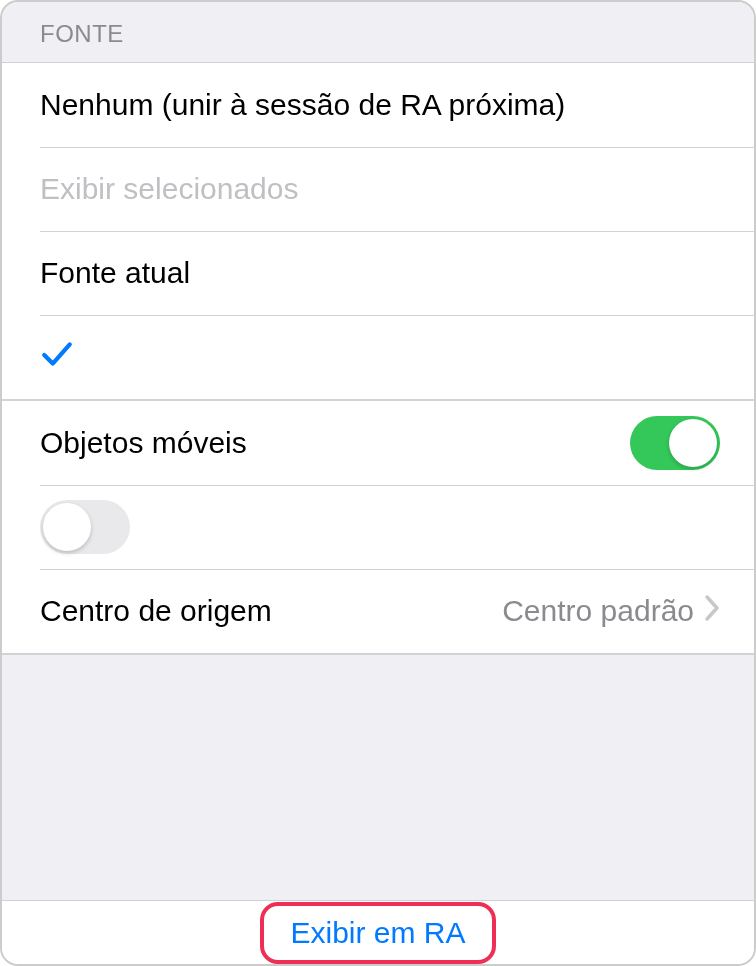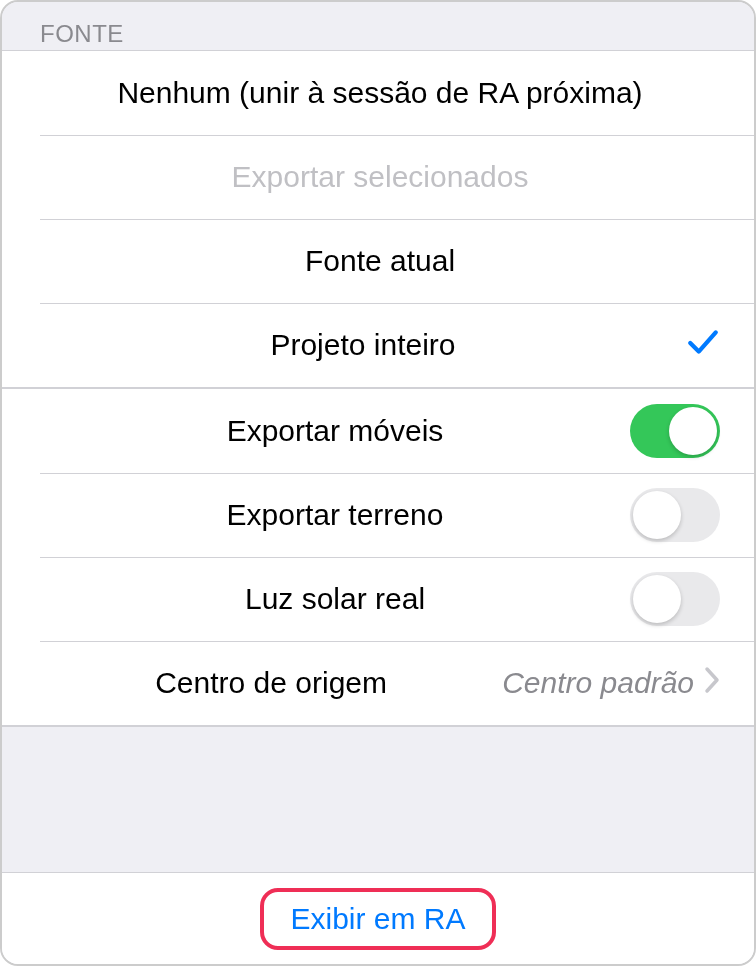--- a/index.html
+++ b/index.html
@@ -17,21 +17,21 @@
       width: 756px;
       height: 966px;
       border: 2px solid #ccc;
       border-radius: 18px;
       overflow: hidden;
       background: #efeff4;
       display: flex;
       flex-direction: column;
     }
     .section-header {
-      padding: 22px 38px 2px 38px;
+      padding: 22px 38px 14px 38px;
       font-size: 24px;
       color: #8a8a8f;
       letter-spacing: 0.5px;
       text-transform: uppercase;
       background: #efeff4;
     }
     .section-header.first {
       padding-top: 18px;
     }
     .group {
@@ -55,21 +55,20 @@
       left: 38px;
       right: 0;
       height: 1px;
       background: #d1d1d6;
     }
     .row.disabled {
       color: #c0c0c4;
     }
     .row .label {
       flex: 1;
-      text-align: center;
     }
     .checkmark {
       color: #007aff;
       font-size: 40px;
       font-weight: 600;
       line-height: 1;
     }
     .checkmark svg {
       width: 34px;
       height: 34px;
@@ -104,21 +103,20 @@
     .switch.off .knob {
       left: 3px;
     }
     .switch.on .knob {
       right: 3px;
     }
     .row .detail {
       color: #8a8a8f;
       font-size: 30px;
       margin-right: 10px;
-      font-style: italic;
     }
     .chevron {
       color: #c7c7cc;
       flex-shrink: 0;
     }
     .chevron svg {
       width: 16px;
       height: 28px;
       stroke: #c7c7cc;
       stroke-width: 3.5;
@@ -128,21 +126,21 @@
     }
     .spacer {
       flex: 1;
       background: #efeff4;
       min-height: 40px;
       border-top: 1px solid #d1d1d6;
     }
     .action-row {
       background: #fff;
       border-top: 1px solid #d1d1d6;
-      height: 92px;
+      height: 64px;
       display: flex;
       align-items: center;
       justify-content: center;
       text-align: right;
     }
     .action-button {
       border: 4px solid #ef2e56;
       border-radius: 18px;
       padding: 10px 26px;
       color: #007aff;
@@ -161,51 +159,43 @@
 
 <div class="container">
 
   <div class="section-header first">Fonte</div>
 
   <div class="group group-border-top group-border-bottom">
     <div class="row">
       <span class="label">Nenhum (unir à sessão de RA próxima)</span>
     </div>
     <div class="row disabled">
-      <span class="label">Exportar selecionados</span>
+      <span class="label">Exibir selecionados</span>
     </div>
     <div class="row">
       <span class="label">Fonte atual</span>
     </div>
     <div class="row">
-      <span class="label">Projeto inteiro</span>
       <span class="checkmark">
         <svg viewBox="0 0 32 32">
             <polyline points="4,17 12,25 28,7"></polyline>
           </svg>
       </span>
     </div>
   </div>
 
 
   <div class="group group-border-top group-border-bottom">
     <div class="row">
-      <span class="label">Exportar móveis</span>
+      <span class="label">Objetos móveis</span>
       <div class="switch on">
           <div class="knob"></div>
         </div>
     </div>
     <div class="row">
-      <span class="label">Exportar terreno</span>
-      <div class="switch off">
-          <div class="knob"></div>
-        </div>
-    </div>
-    <div class="row">
-      <span class="label">Luz solar real</span>
       <div class="switch off">
           <div class="knob"></div>
         </div>
     </div>
     <div class="row">
       <span class="label">Centro de origem</span>
       <span class="detail">Centro padrão</span>
       <span class="chevron">
         <svg viewBox="0 0 16 28">
             <polyline points="3,3 13,14 3,25"></polyline>

